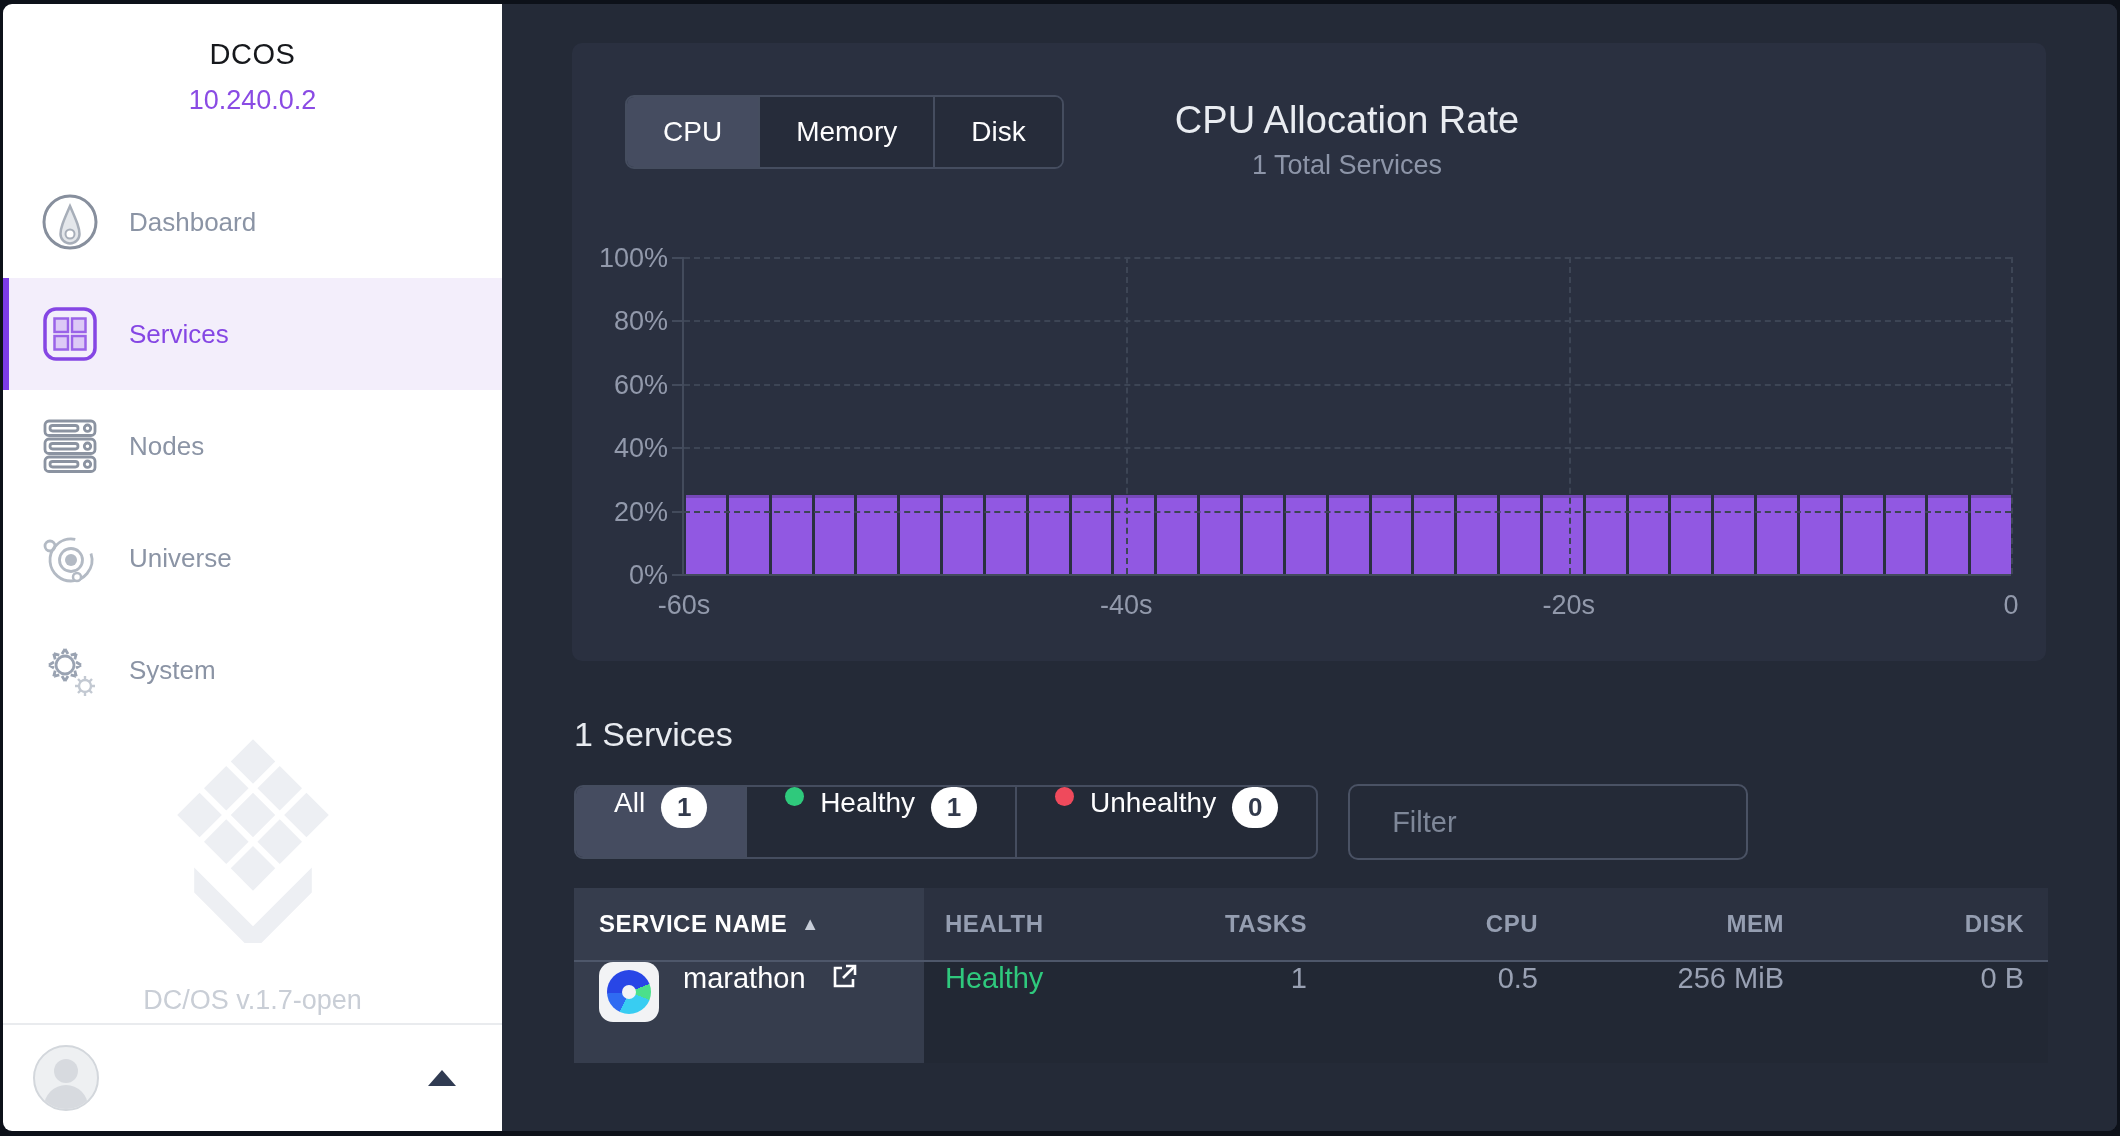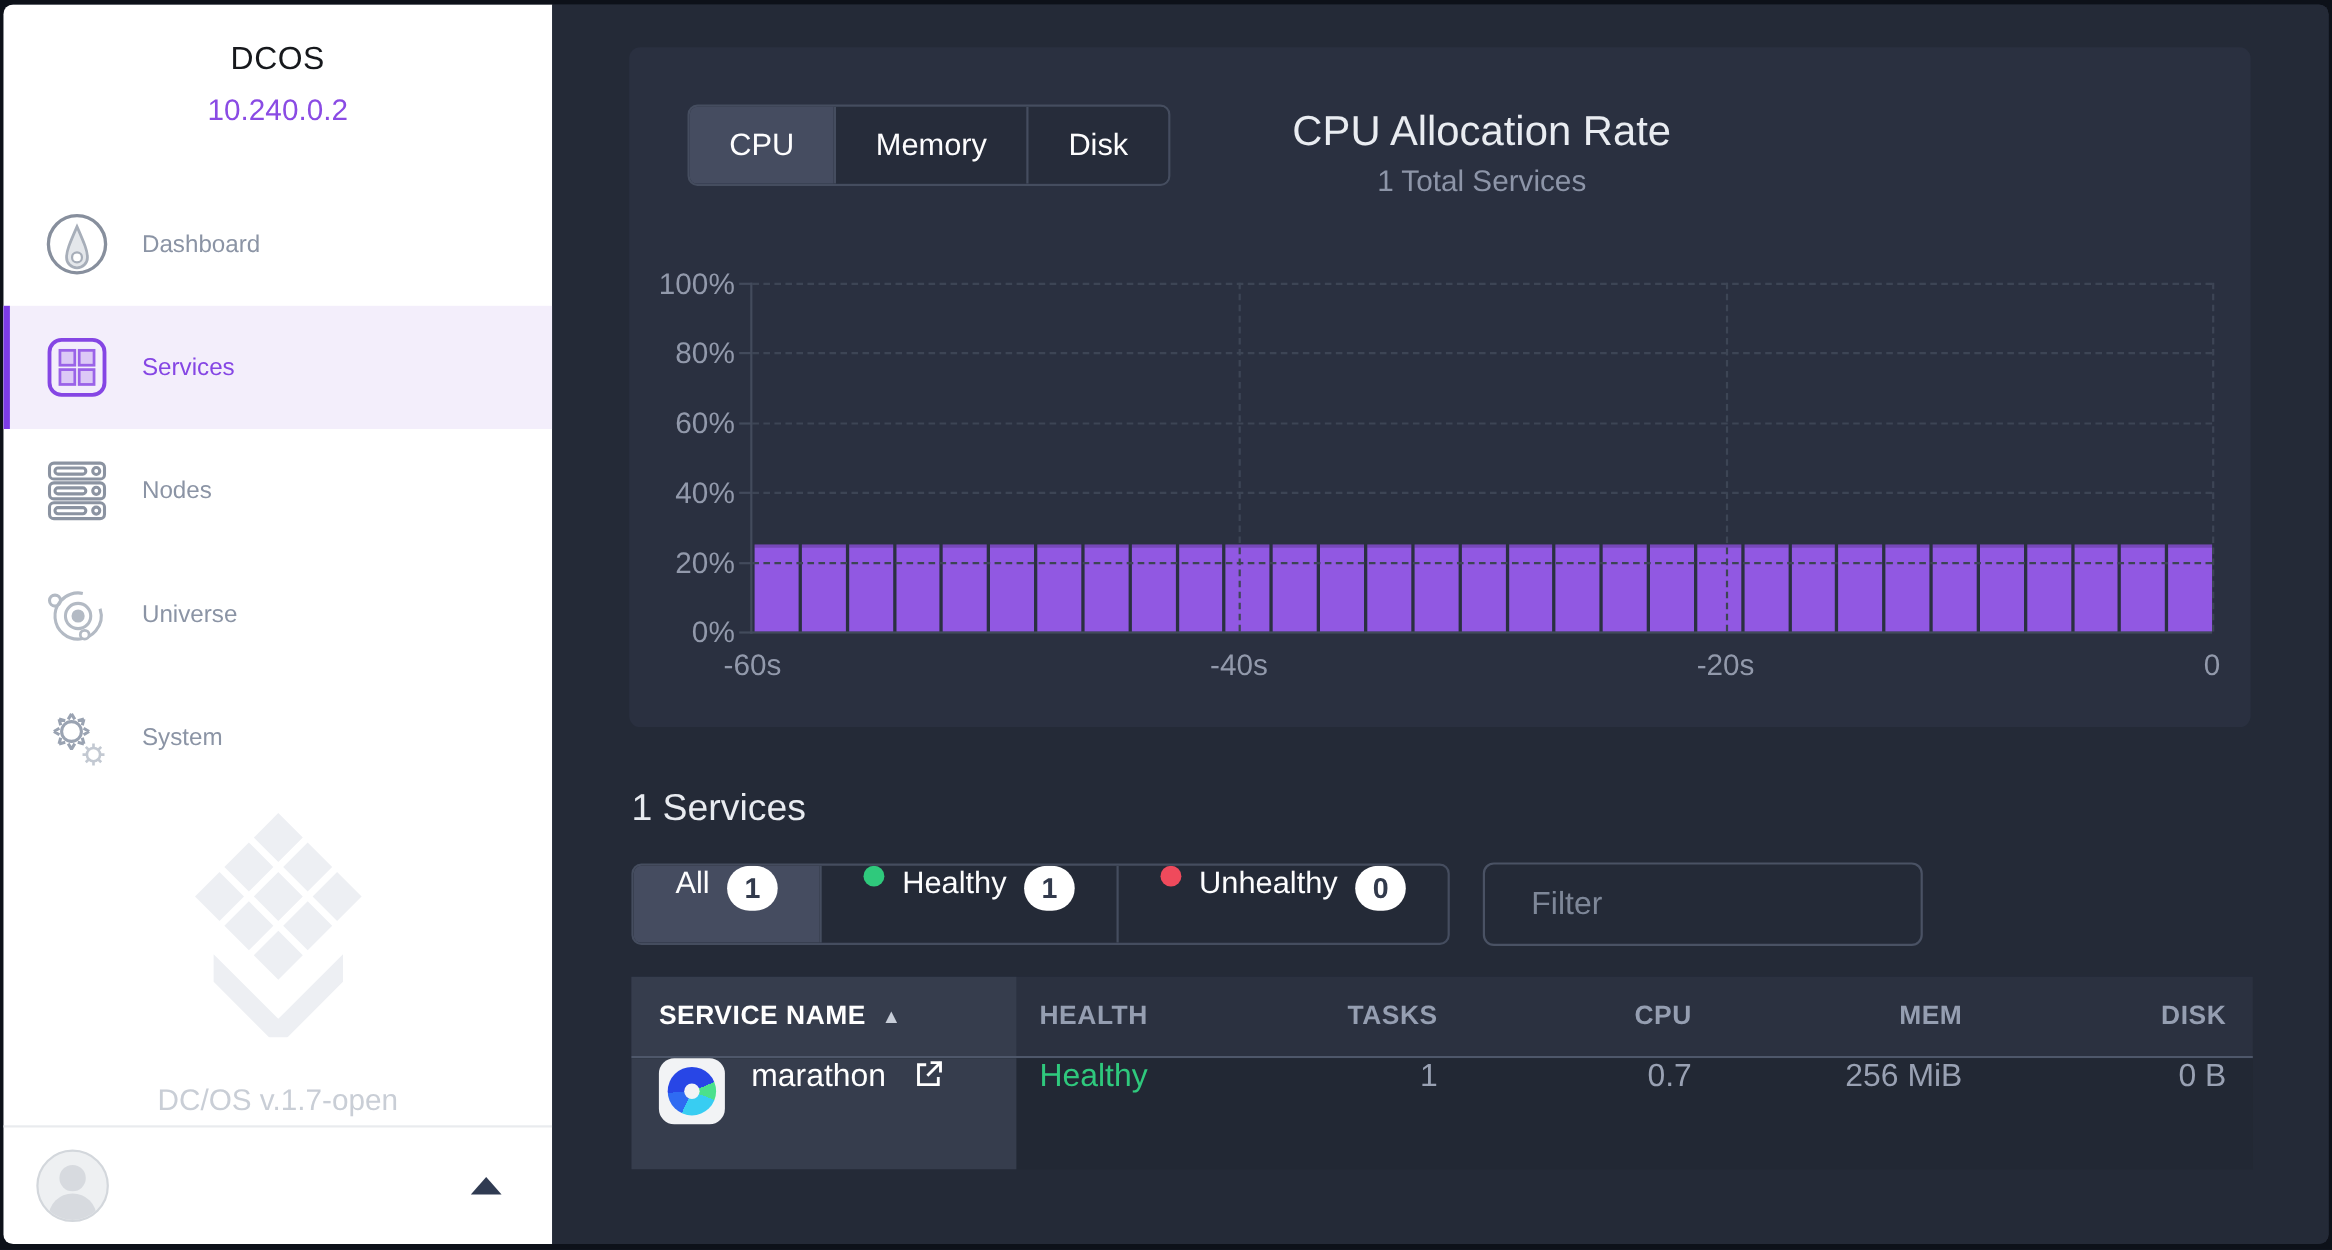--- a/index.html
+++ b/index.html
@@ -7,21 +7,21 @@
   .window { position:absolute; left:3px; top:4px; width:2114px; height:1127px; border-radius:9px; overflow:hidden; display:flex; background:#242a37; }
 
   
   .sidebar { width:499px; background:#ffffff; display:flex; flex-direction:column; position:relative; flex-shrink:0; }
   .brand { padding-top:34px; text-align:center; }
   .brand-title { font-size:29px; font-weight:500; color:#16181c; letter-spacing:0.5px; }
   .brand-ip { margin-top:14px; font-size:27px; color:#8a4be4; }
   .nav { margin-top:50px; }
   .nav-item { height:112px; display:flex; align-items:center; cursor:pointer; position:relative; }
   .nav-item .nav-icon { width:58px; height:58px; margin-left:38px; margin-right:30px; flex-shrink:0; }
-  .nav-label { font-size:22px; color:#8b94a5; }
+  .nav-label { font-size:26px; color:#8b94a5; }
   .nav-item.active { background:#f3eefb; }
   .nav-item.active::before { content:""; position:absolute; left:0; top:0; bottom:0; width:6px; background:#7d3ce8; }
   .nav-item.active .nav-label { color:#8546e4; }
   .sidebar-bottom { flex:1; display:flex; flex-direction:column; align-items:center; justify-content:center; }
   .version { margin-top:42px; font-size:27px; color:#c9ced6; }
   .user-bar { height:108px; border-top:2px solid #e9ebee; display:flex; align-items:center; justify-content:space-between; padding:0 46px 0 30px; }
   .avatar { width:66px; height:66px; border-radius:50%; border:2px solid #d3d7dc; background:#eef0f2; position:relative; overflow:hidden; cursor:pointer; }
   .avatar .head { position:absolute; left:50%; top:12px; transform:translateX(-50%); width:24px; height:24px; border-radius:50%; background:#d7dadf; }
   .avatar .body { position:absolute; left:50%; top:38px; transform:translateX(-50%); width:44px; height:30px; border-radius:22px 22px 0 0; background:#d7dadf; }
   .chevron-up { width:0; height:0; border-left:14px solid transparent; border-right:14px solid transparent; border-bottom:16px solid #303b52; cursor:pointer; }
@@ -309,20 +309,20 @@
           </div>
           <span class="service-name">marathon</span>
           <svg class="ext-link" width="28" height="28" viewBox="0 0 28 28">
             <path d="M12 6 H5 V24 H23 V17" fill="none" stroke="#ffffff" stroke-width="2.6"></path>
             <path d="M16 4 H25 V13" fill="none" stroke="#ffffff" stroke-width="2.6"></path>
             <line x1="25" y1="4" x2="13" y2="16" stroke="#ffffff" stroke-width="2.6"></line>
           </svg>
         </div>
         <div class="td c2 health-ok">Healthy</div>
         <div class="td c3">1</div>
-        <div class="td c4">0.7</div>
+        <div class="td c4">0.5</div>
         <div class="td c5">256 MiB</div>
         <div class="td c6">0 B</div>
       </div>
     </div>
 
   </div>
 </div>
 
 </body></html>

